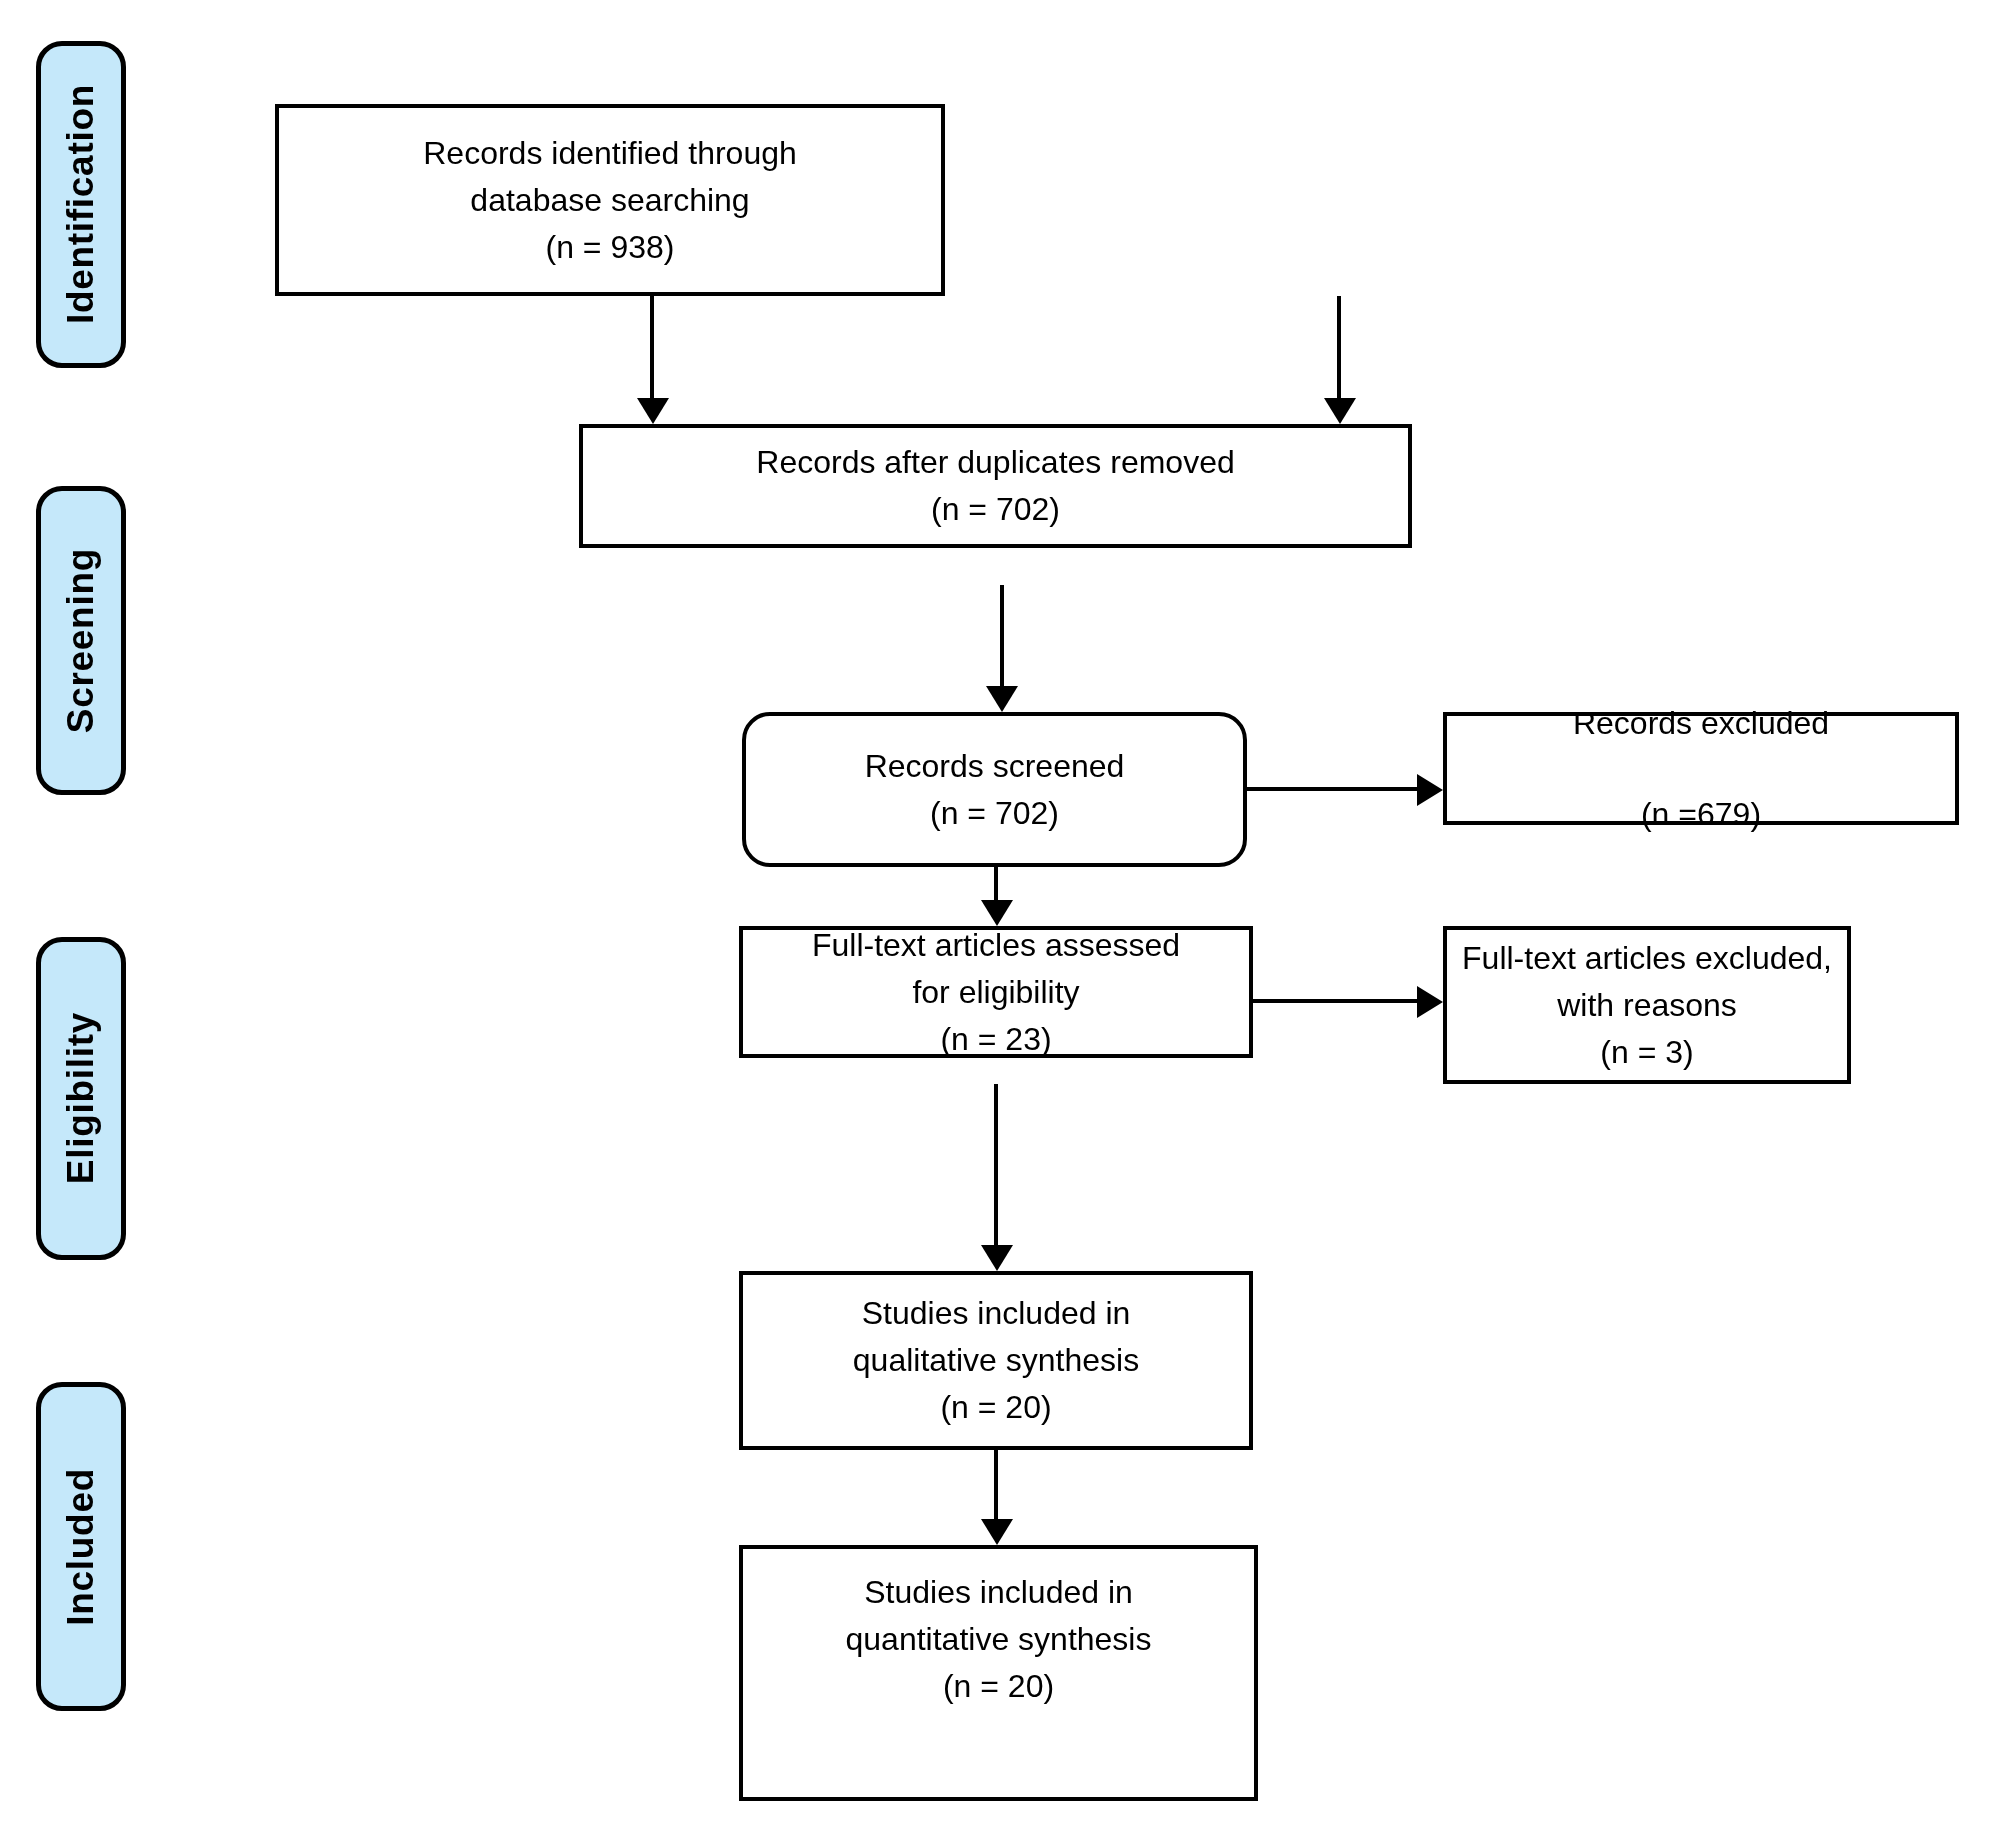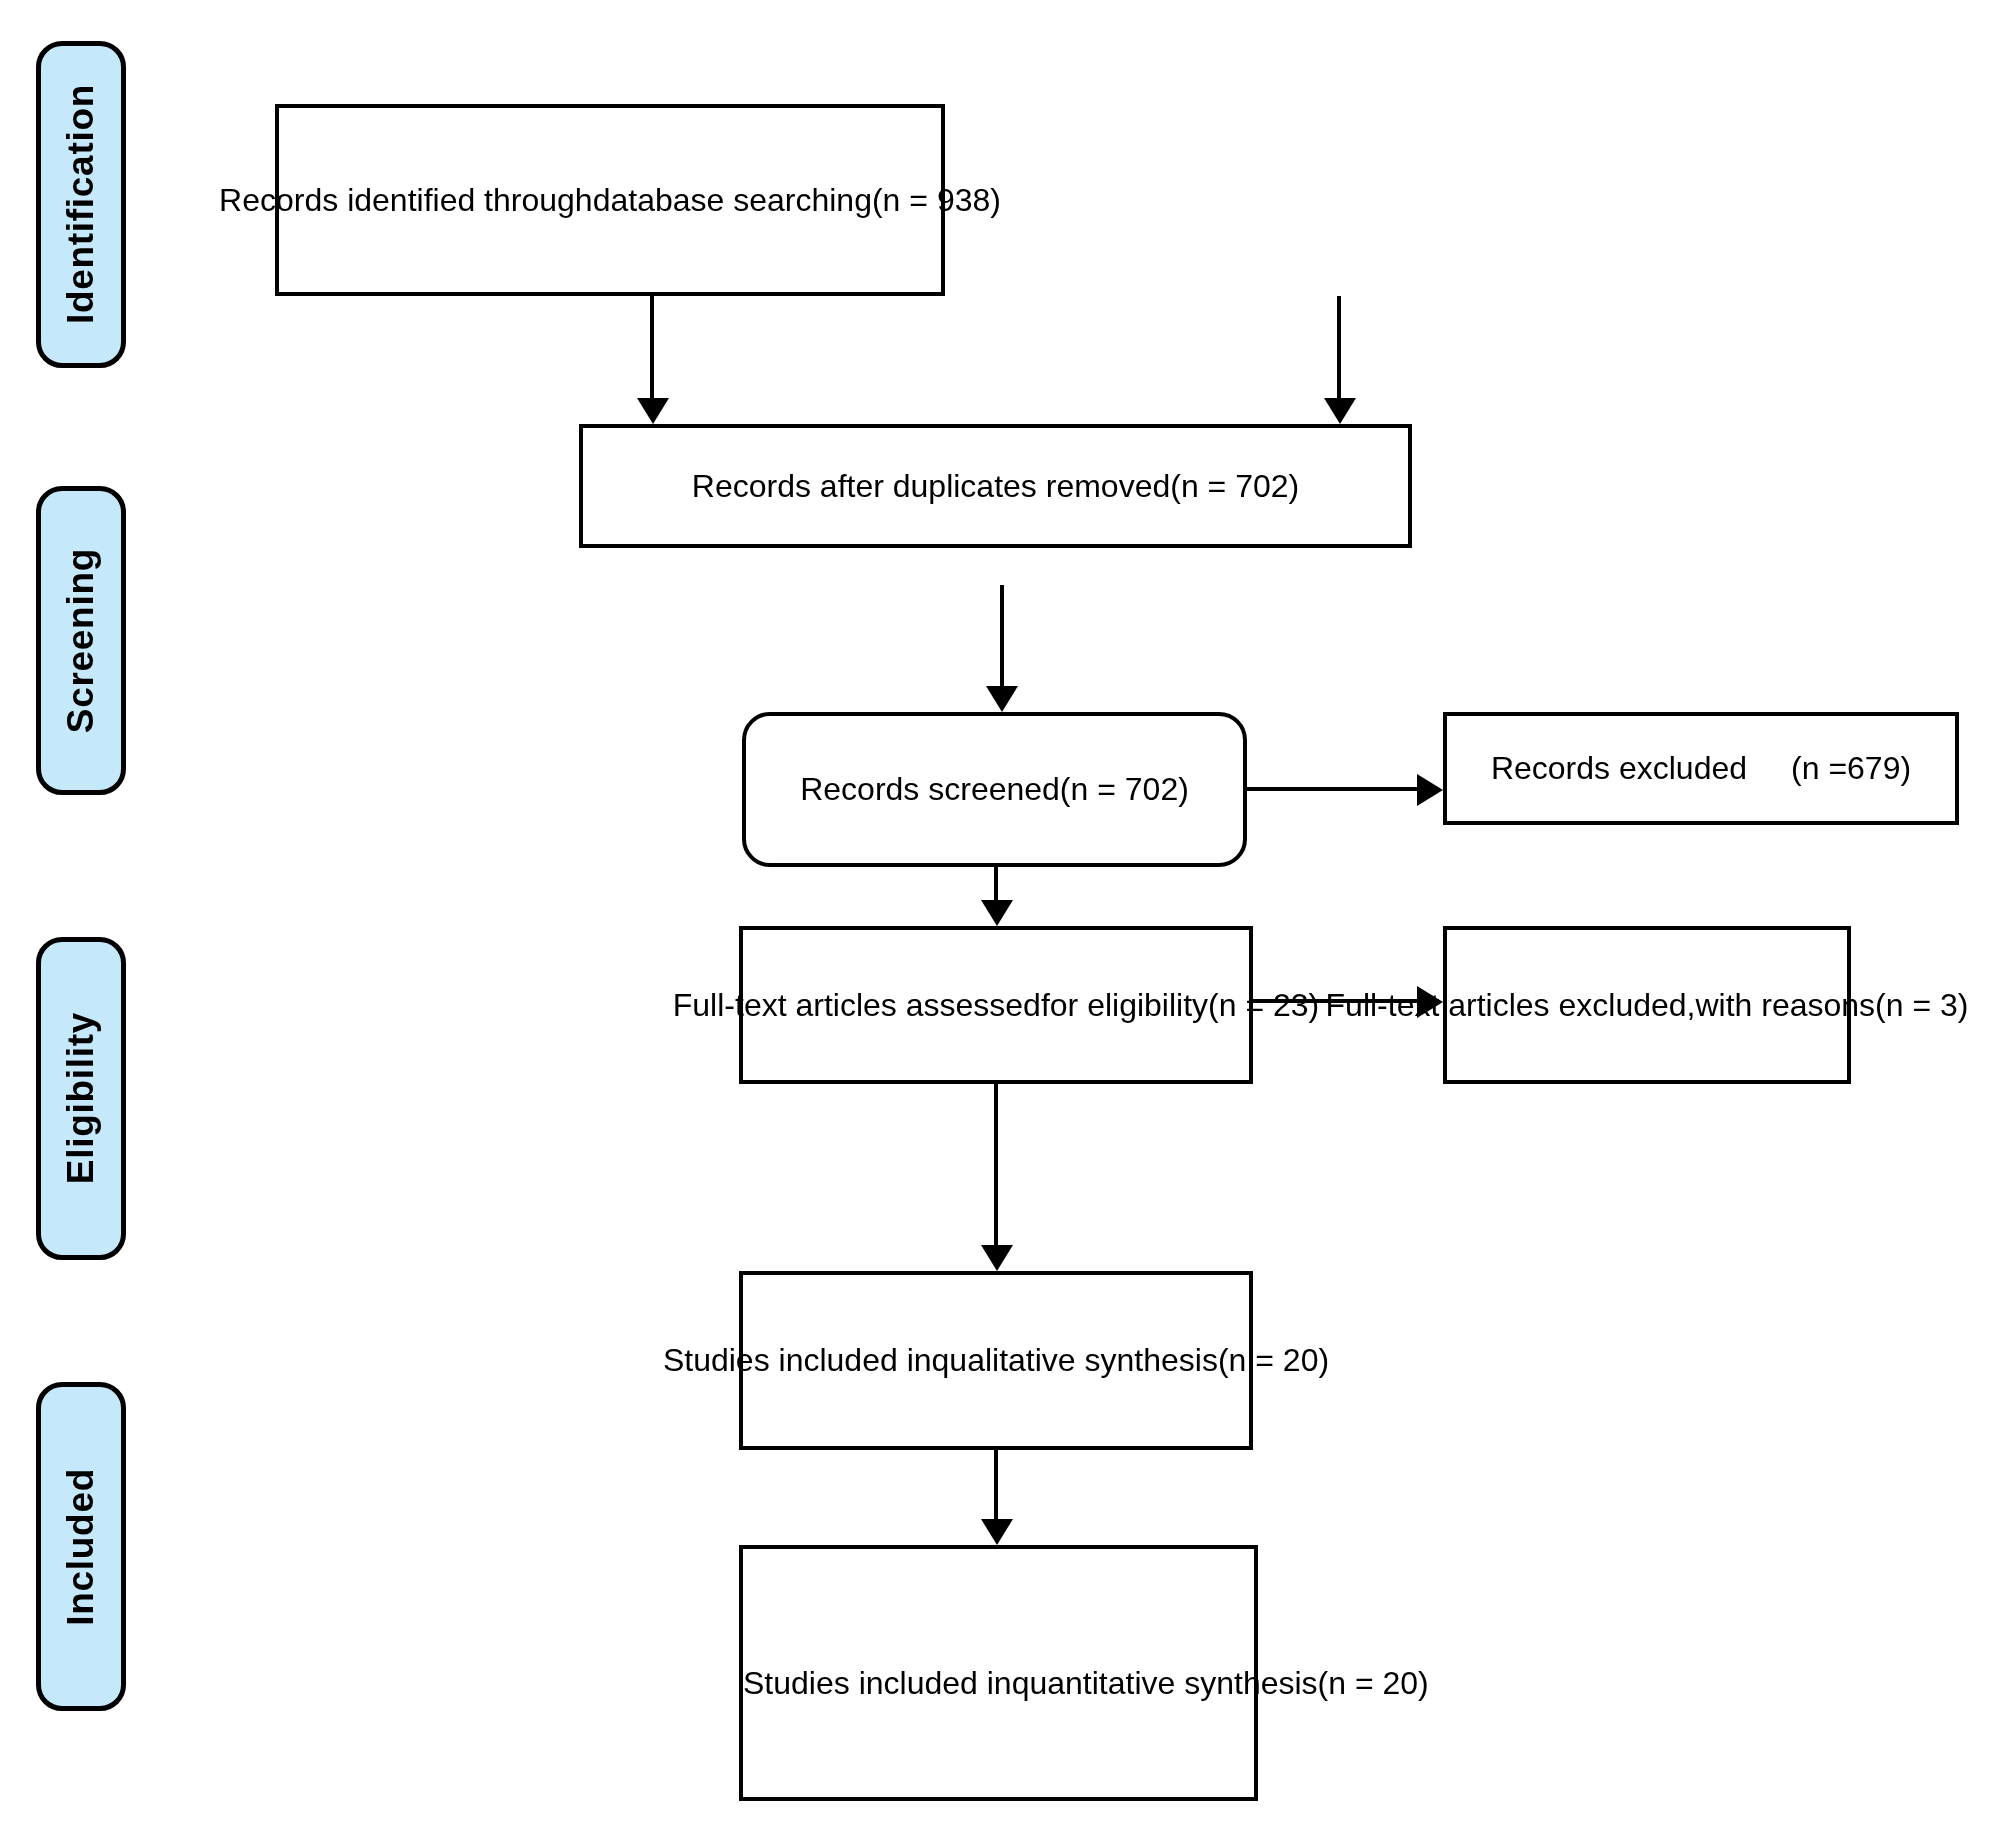--- a/index.html
+++ b/index.html
@@ -33,21 +33,21 @@
     font-size:37px;font-weight:bold;
     letter-spacing:0.7px;
     white-space:nowrap;
   }
 
   
   .fbox{
     position:absolute;
     background:#fff;
     border:4.3px solid var(--ink);
-    display:flex;flex-direction:row;
+    display:flex;flex-direction:column;
     align-items:center;justify-content:center;
     text-align:center;
   }
   .fbox .bl{
     font-size:32px;
     line-height:47px;
     white-space:nowrap;
   }
   .fbox.top-align{justify-content:flex-start;padding-top:20px;}
 
@@ -100,21 +100,21 @@
   <div class="fbox" style="left:742px;top:712px;width:505px;height:155px;border-radius:28px;">
     <div class="bl">Records screened</div>
     <div class="bl">(n = 702)</div>
   </div>
 
   <div class="fbox" style="left:1443px;top:712px;width:516px;height:113px;gap:44px;">
     <div class="bl">Records excluded</div>
     <div class="bl">(n =679)</div>
   </div>
 
-  <div class="fbox" style="left:739px;top:926px;width:514px;height:158px;text-align:center;">
+  <div class="fbox" style="left:739px;top:926px;width:514px;height:132px;text-align:center;">
     <div class="bl">Full-text articles assessed</div>
     <div class="bl">for eligibility</div>
     <div class="bl">(n = 23)</div>
   </div>
 
   <div class="fbox" style="left:1443px;top:926px;width:408px;height:158px;">
     <div class="bl">Full-text articles excluded,</div>
     <div class="bl">with reasons</div>
     <div class="bl">(n = 3)</div>
   </div>

